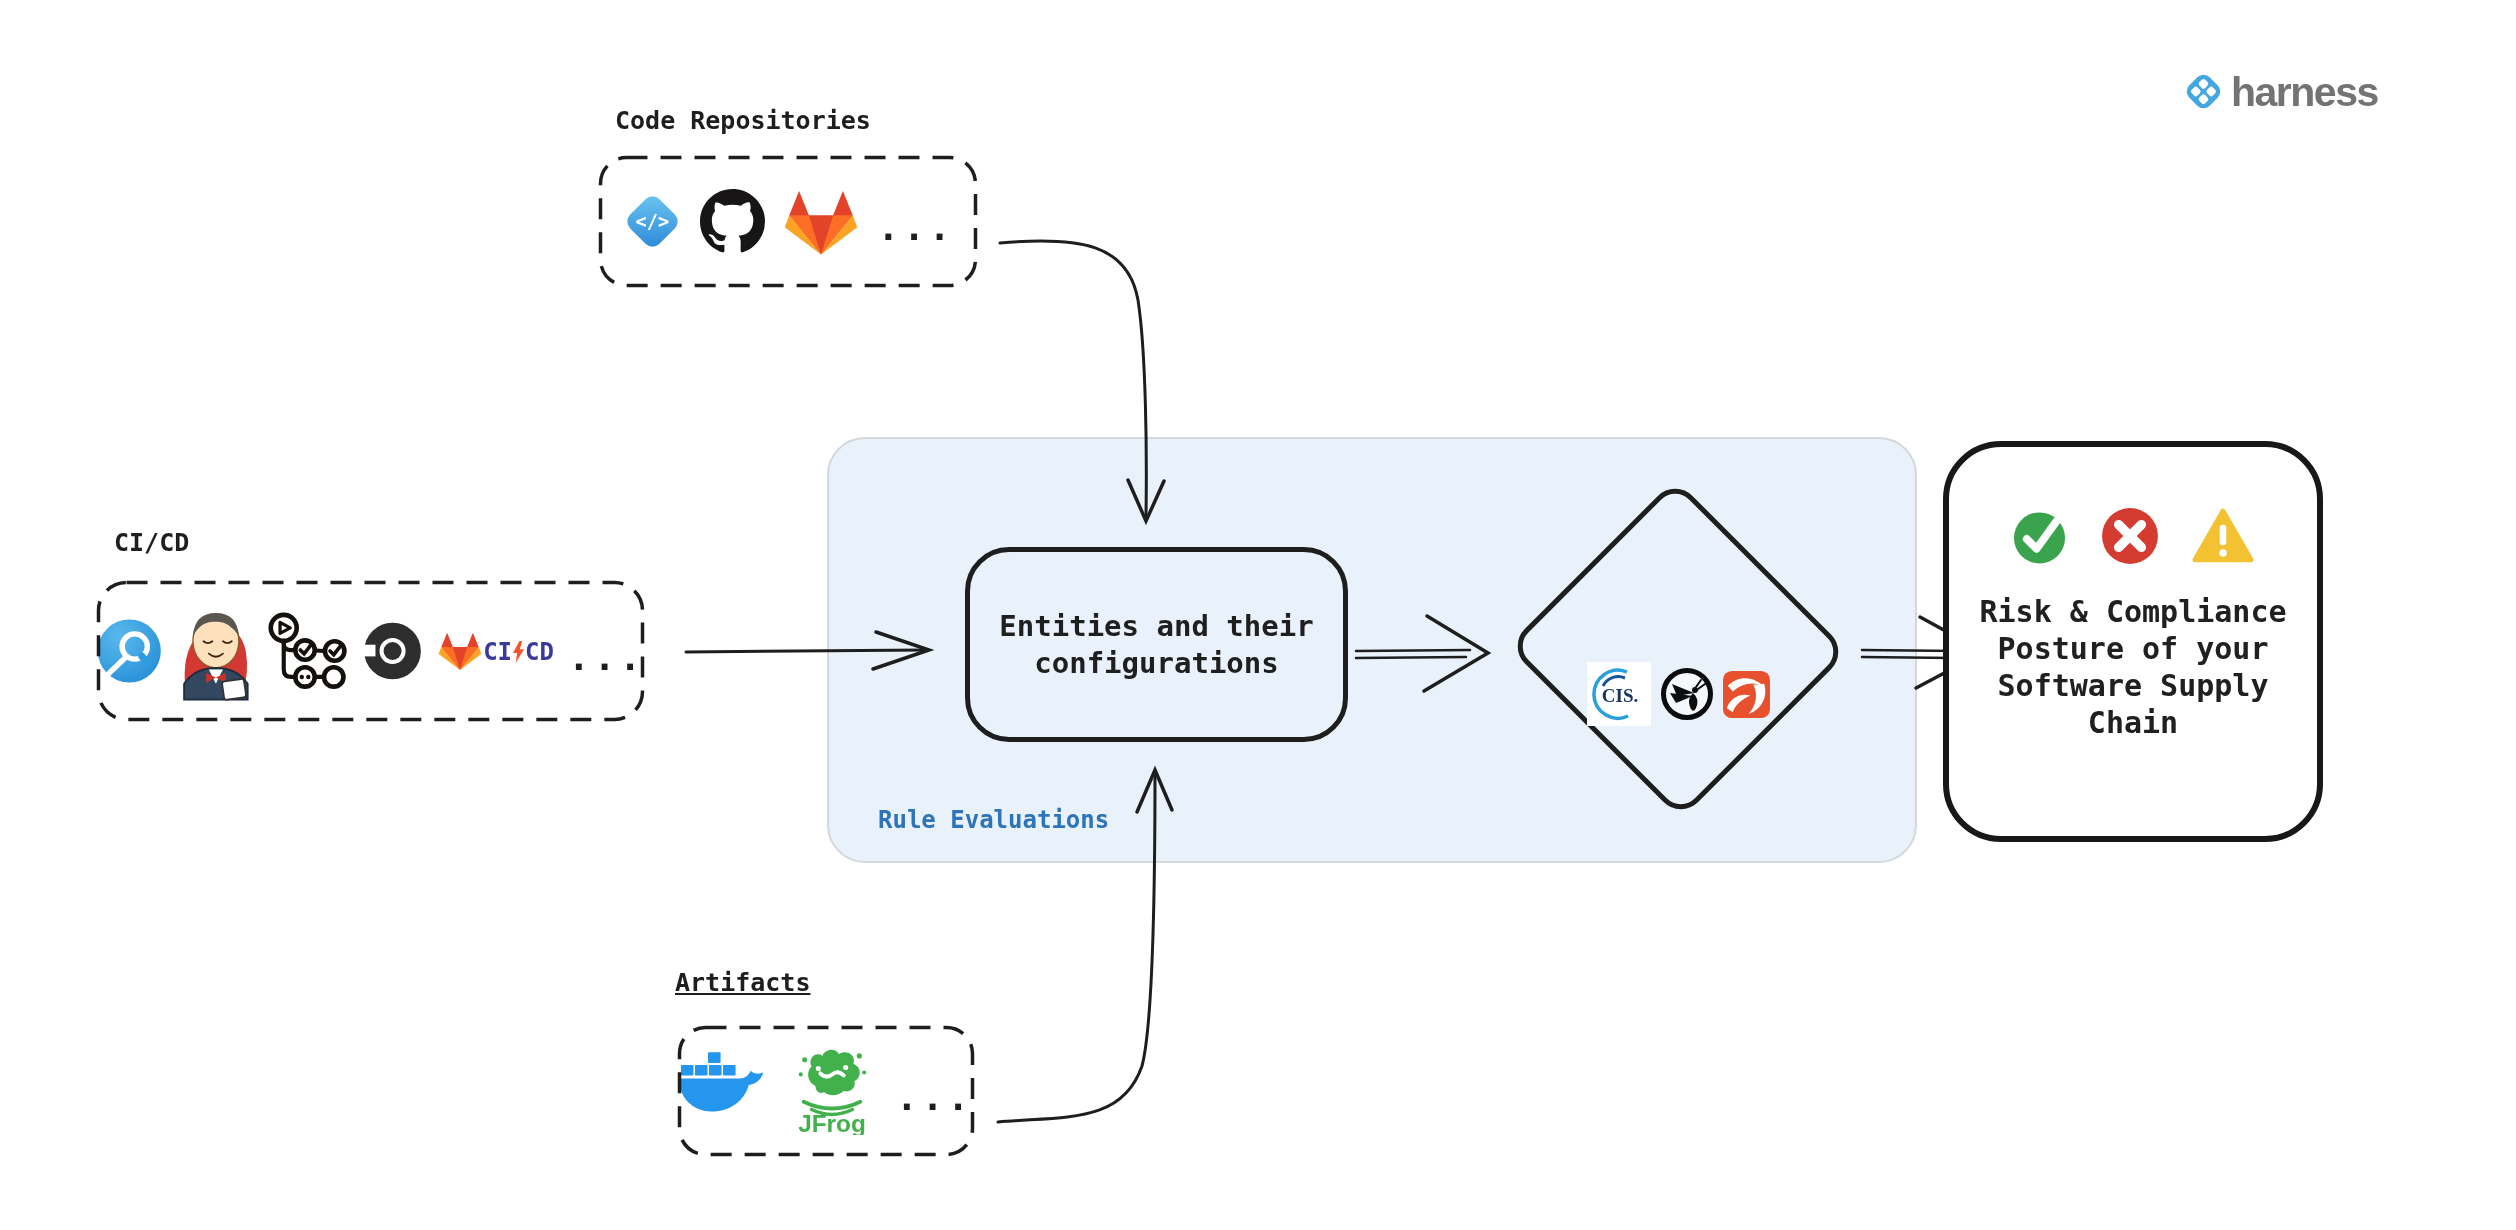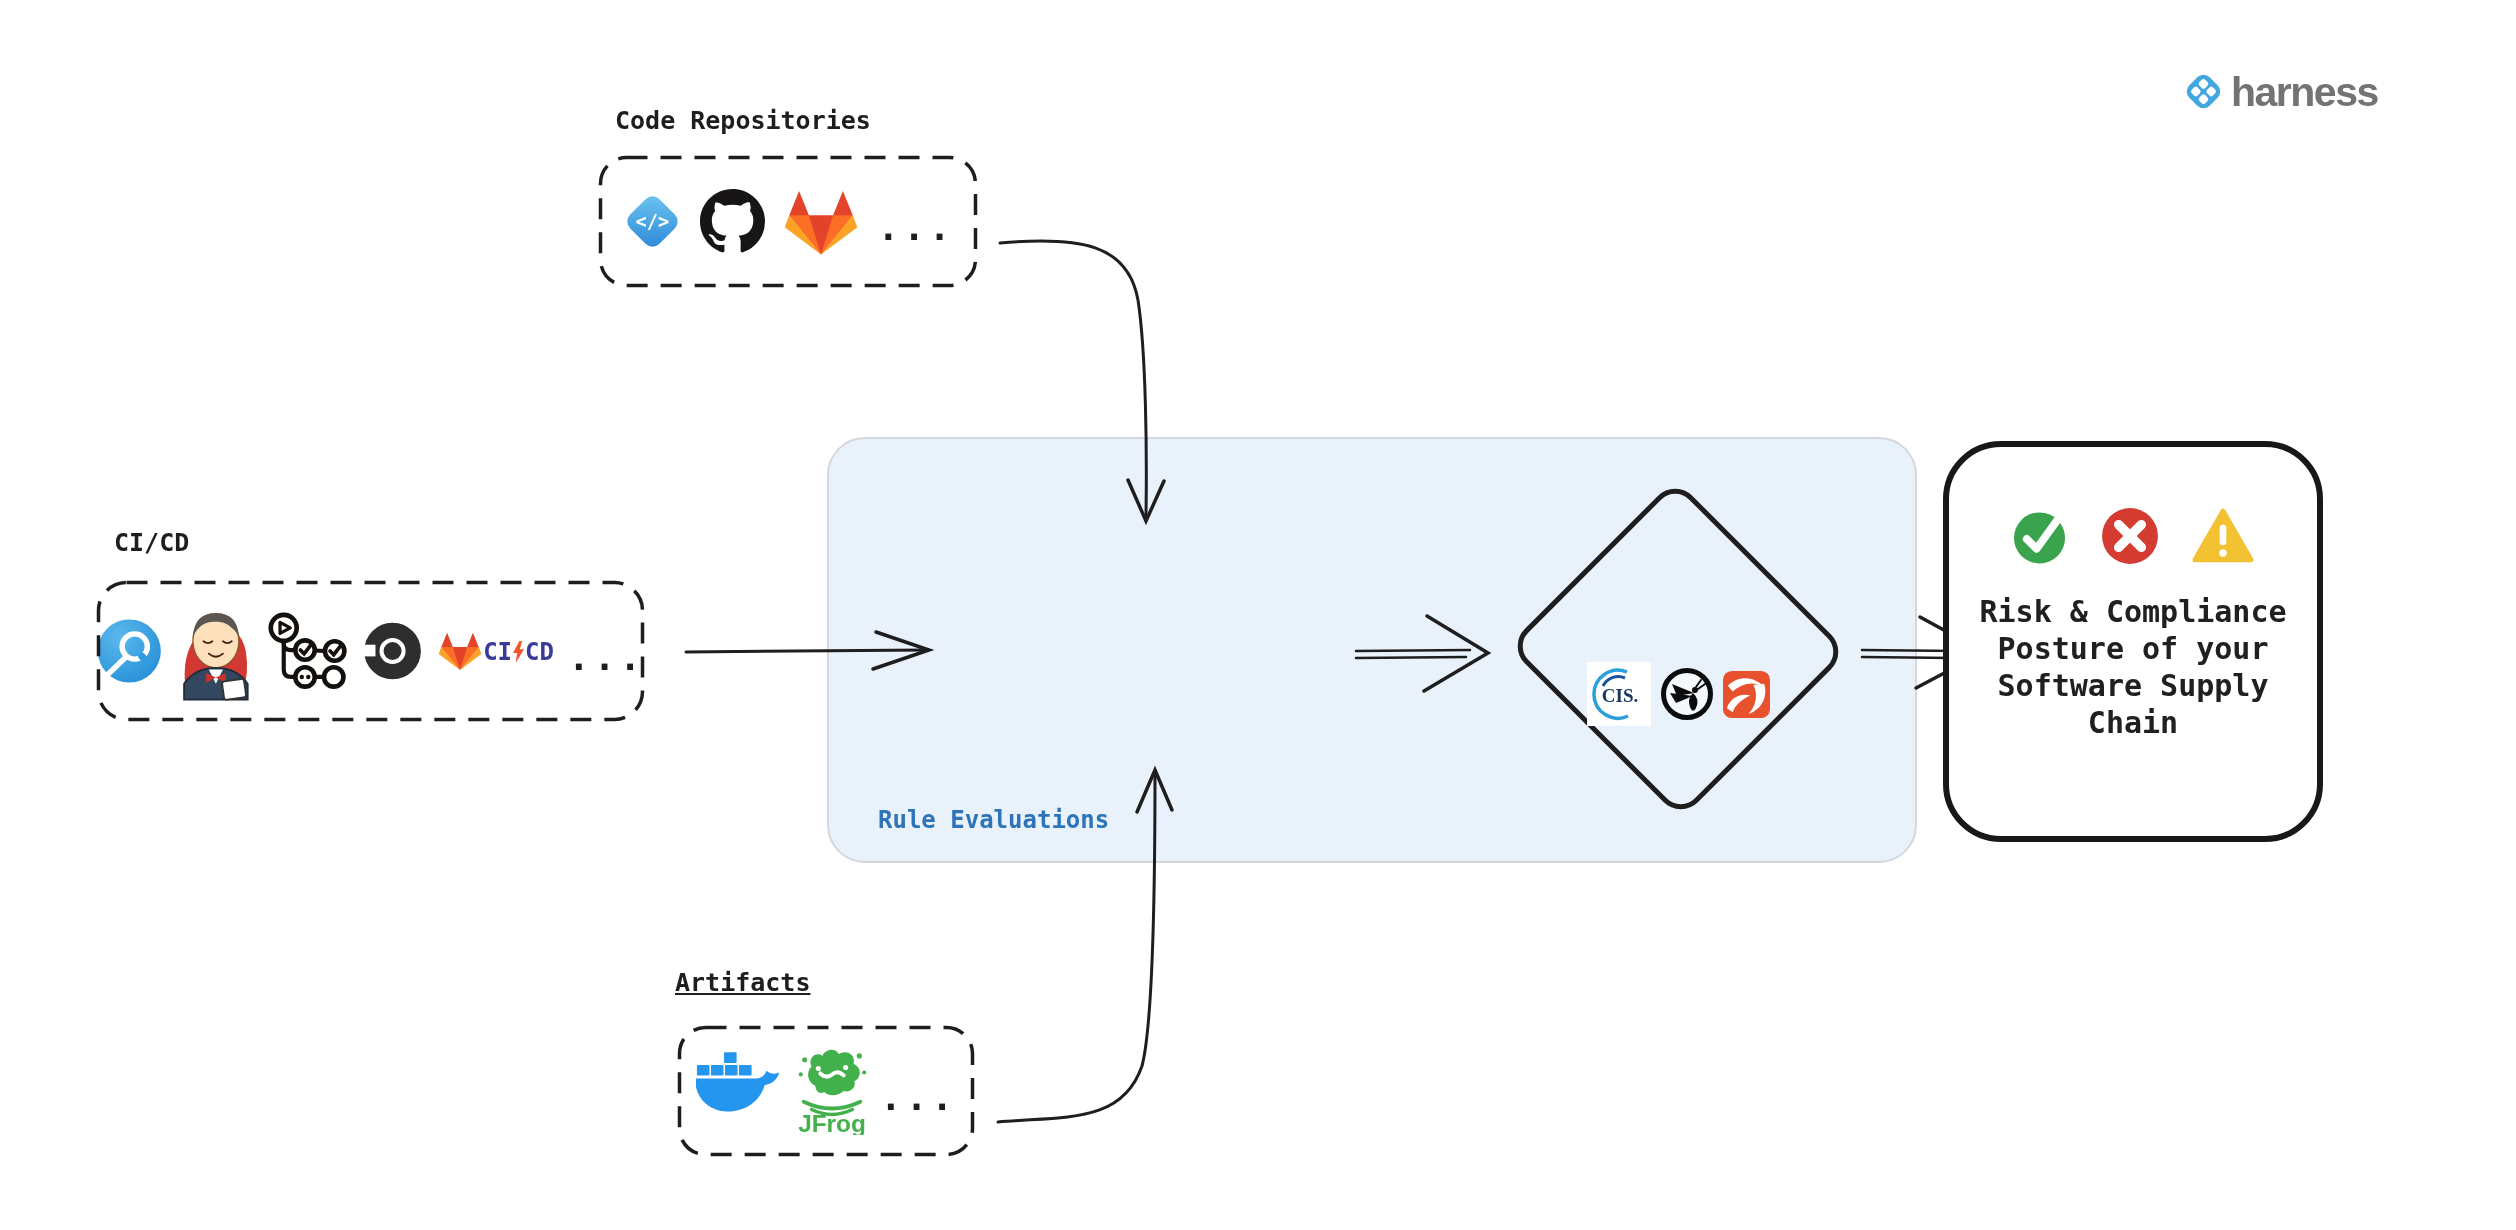--- a/index.html
+++ b/index.html
@@ -188,21 +188,21 @@
           <polygon points="7,0 0,13 4.5,13 3,24 12,9 7.5,9 10,0" fill="#f4552a"></polygon>
         </svg>
         <span class="gl-cicd-text">CD</span>
       </div>
     </div>
     <span class="mono dots">...</span>
   </div>
 
   <div class="abs mono group-label" style="left:675px; top:968px;text-decoration:underline;">Artifacts</div>
 
-  <div class="abs dash-box" style="left:677px; top:1025px; width:298px; height:132px; gap:8px;">
+  <div class="abs dash-box" style="left:677px; top:1025px; width:298px; height:132px; gap:24px;">
     <svg class="border-svg" width="298" height="132" viewBox="0 0 298 132">
       <rect x="2.5" y="2.5" width="293" height="127" rx="26" fill="none" stroke="#1e1e1e" stroke-width="3.5" stroke-dasharray="21 13"></rect>
     </svg>
     <svg width="89" height="78" viewBox="0 0 92 80">
       <g fill="#2496ed">
         <rect x="30" y="0" width="13" height="11" rx="1"></rect>
         <rect x="2" y="13" width="13" height="11" rx="1"></rect>
         <rect x="16.5" y="13" width="13" height="11" rx="1"></rect>
         <rect x="31" y="13" width="13" height="11" rx="1"></rect>
         <rect x="45.5" y="13" width="13" height="11" rx="1"></rect>
@@ -220,20 +220,24 @@
       <path d="M29 27 q6 6 12 1 q6 -5 12 1" stroke="#fff" stroke-width="4" fill="none" stroke-linecap="round"></path>
       <circle cx="27" cy="22" r="2.6" fill="#fff"></circle>
         <circle cx="55" cy="21" r="2.6" fill="#fff"></circle>
       <path d="M12 56 Q41 70 70 56" stroke="#43b14b" stroke-width="4" fill="none" stroke-linecap="round"></path>
       <path d="M20 64 Q41 74 62 64" stroke="#43b14b" stroke-width="3.5" fill="none" stroke-linecap="round"></path>
       <text x="41" y="87" text-anchor="middle" font-size="25" font-weight="bold" fill="#43b14b" font-family="Liberation Sans, sans-serif">JFrog</text>
     </svg>
     <span class="mono dots">...</span>
   </div>
 
+  <div class="abs entities-box" style="left:965px; top:547px; width:383px; height:195px;">
+    <div class="mono entities-text">Entities and their
+configurations</div>
+  </div>
 
 
   <div class="abs standards-icons" style="left:1528px; top:662px; width:300px;">
     <svg width="64" height="64" viewBox="0 0 64 64">
       <rect width="64" height="64" fill="#ffffff"></rect>
       <path d="M40 10 A24 24 0 1 0 41 54" fill="none" stroke="#2b9fd9" stroke-width="3.5"></path>
       <path d="M38 16 A17 17 0 0 0 16 24" fill="none" stroke="#18549c" stroke-width="3"></path>
       <text x="33" y="40" font-family="Liberation Serif, serif" font-size="19" font-weight="bold" fill="#16355f" text-anchor="middle">CIS.</text>
     </svg>
     <svg width="54" height="54" viewBox="0 0 54 54">

